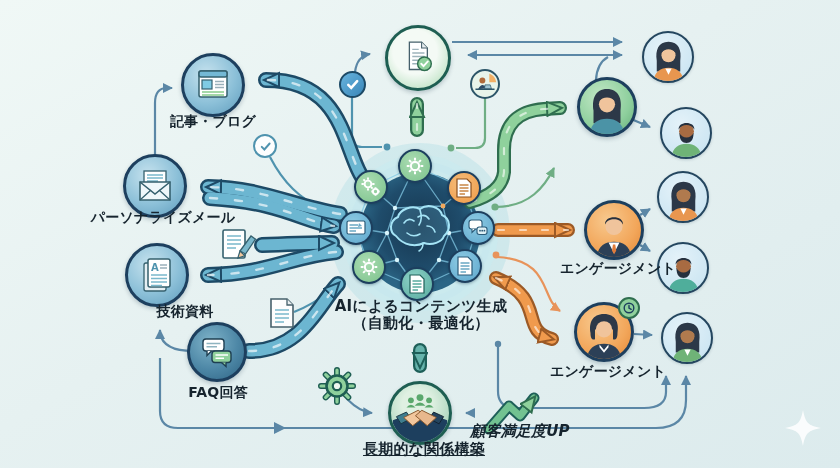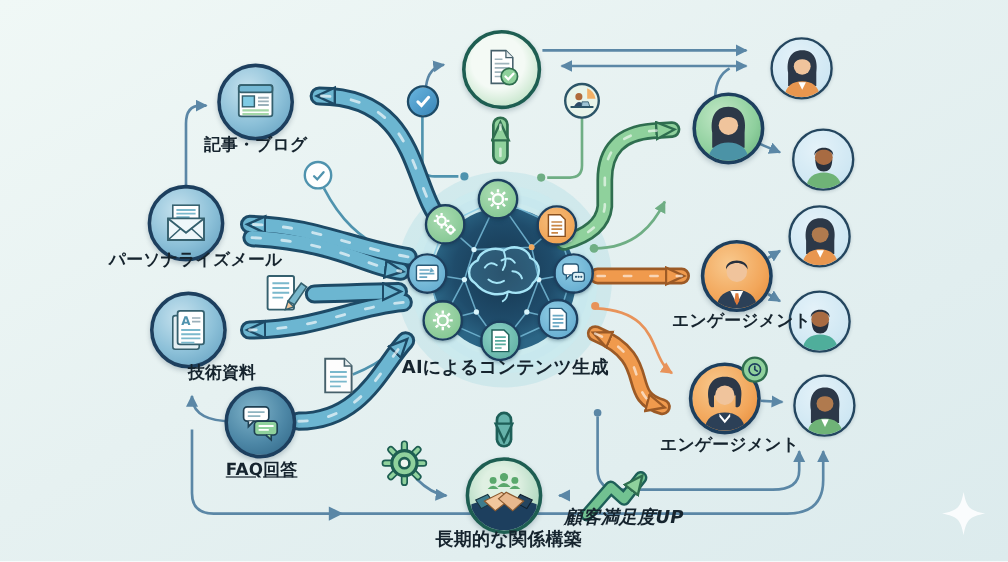--- a/index.html
+++ b/index.html
@@ -500,33 +500,34 @@
         <circle cx="30" cy="27" r="9" fill="#b07a4e"></circle>
         <path d="M21,24 C22,15 38,15 39,24 C35,18 25,18 21,24 Z" fill="#2c3848"></path>
         <path d="M11,60 C12,48 20,43 30,43 C40,43 48,48 49,60 Z" fill="#6fb377"></path>
         <path d="M26,44 L30,52 L34,44 Z" fill="#fff"></path>
       </svg>
   </div>
 
   <div class="lbl s14" style="left:123px;top:113px;width:180px;">記事・ブログ</div>
   <div class="lbl s14" style="left:43px;top:209px;width:240px;">パーソナライズメール</div>
   <div class="lbl s14" style="left:95px;top:303px;width:180px;">技術資料</div>
-  <div class="lbl s14" style="left:128px;top:384px;width:180px;text-decoration:underline;">FAQ回答</div>
+  <div class="lbl s14" style="left:128px;top:384px;width:180px;">FAQ回答</div>
 
   <div class="lbl s15" style="left:296px;top:298px;width:250px;">
     <div>AIによるコンテンツ生成</div>
+    <div>（自動化・最適化）</div>
   </div>
 
   <div class="lbl s14" style="left:520px;top:139px;width:180px;">
   </div>
   <div class="lbl s14" style="left:528px;top:260px;width:180px;">
     <div>エンゲージメント</div>
   </div>
   <div class="lbl s14" style="left:508px;top:363px;width:200px;">エンゲージメント</div>
 
-  <div class="lbl s15" style="left:314px;top:441px;width:220px;">長期的な関係構築</div>
+  <div class="lbl s15" style="left:314px;top:441px;width:220px;text-decoration:underline;">長期的な関係構築</div>
   <div class="lbl s15" style="left:430px;top:423px;width:180px;font-style:italic;">顧客満足度UP</div>
 
   <svg class="abs" style="left:781px;top:406px;z-index:1" width="44" height="44" viewBox="-22 -22 44 44">
     <path d="M0,-18 C2.5,-5 5,-2.5 18,0 C5,2.5 2.5,5 0,18 C-2.5,5 -5,2.5 -18,0 C-5,-2.5 -2.5,-5 0,-18 Z" fill="rgba(255,255,255,0.85)"></path>
   </svg>
 
 </div>
 
 </body></html>

